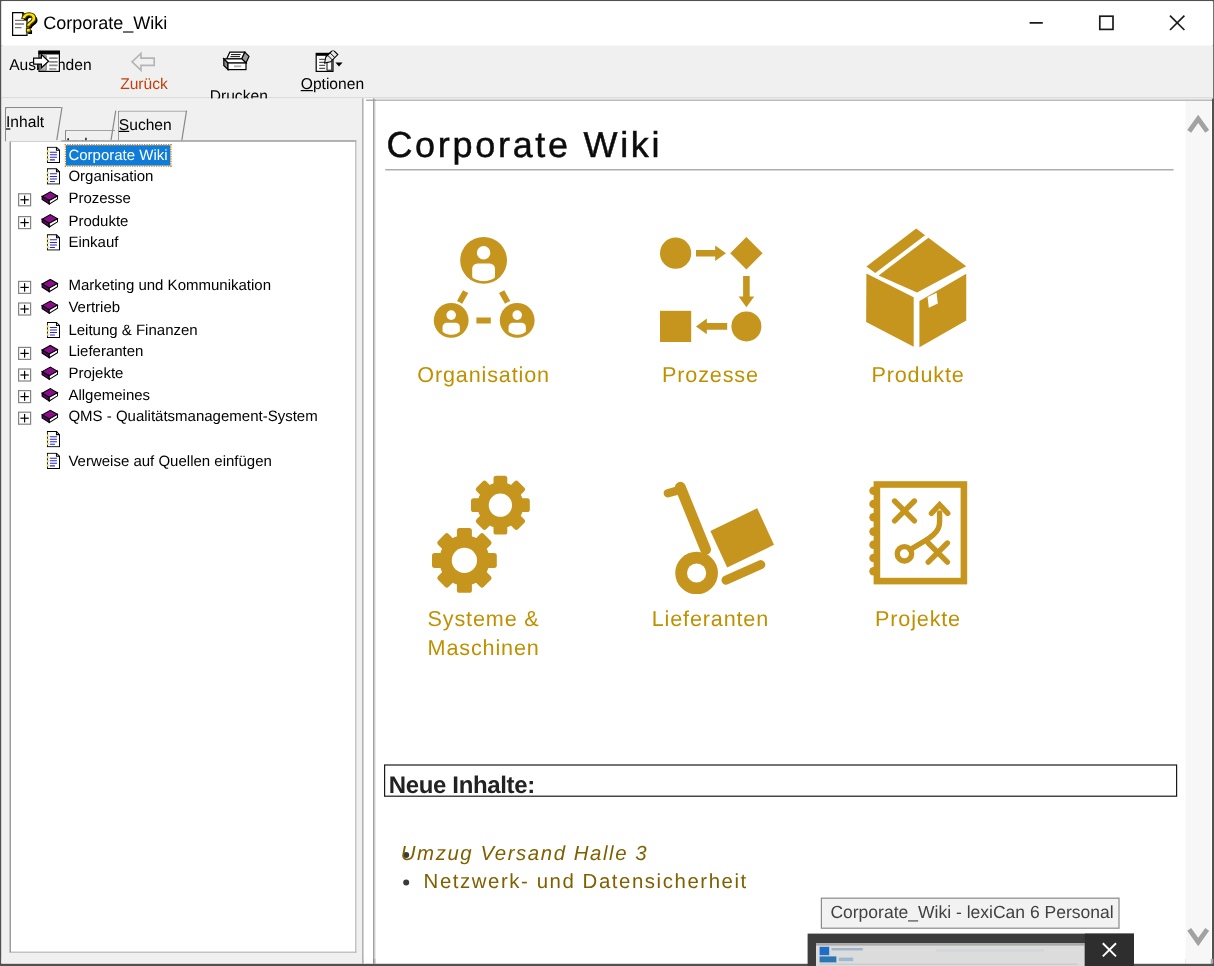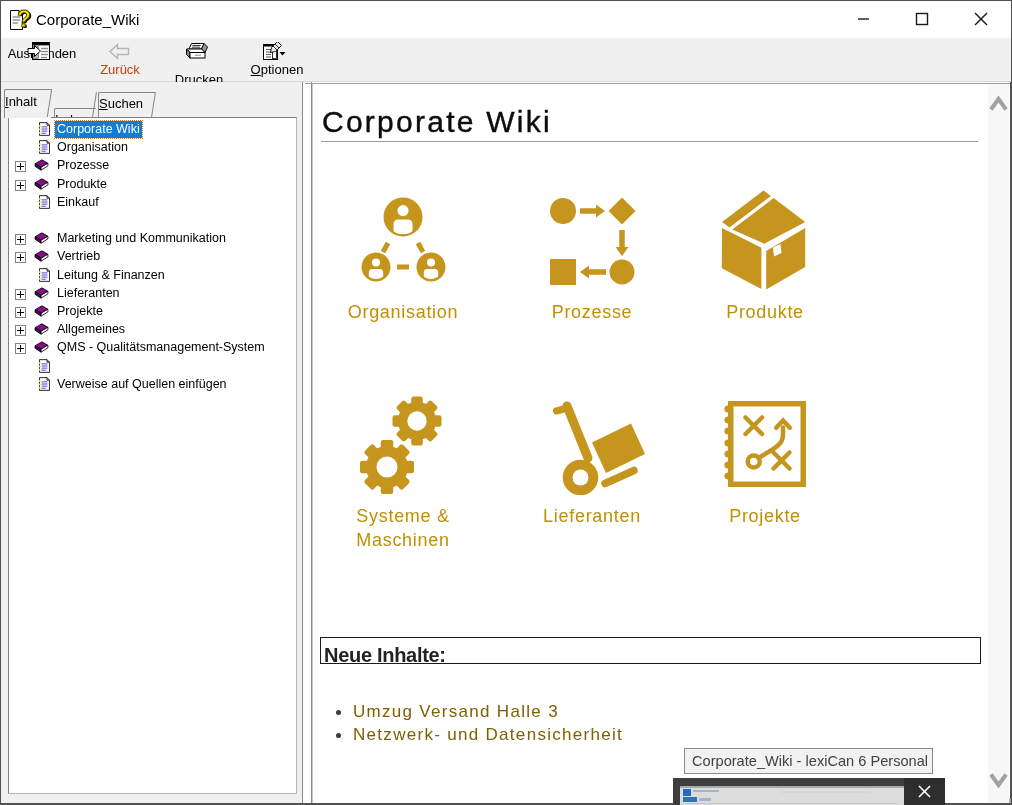--- a/index.html
+++ b/index.html
@@ -332,21 +332,21 @@
         </g>
       </svg>
       <span class="titem">Verweise auf Quellen einfügen</span>
     </div>
 </div>
 
 <div class="abs" id="heading">Corporate Wiki</div>
 <div class="abs" id="hrule"></div>
 <div class="abs" id="neuebox"><span style="position:relative;top:5px;">Neue Inhalte:</span></div>
 <div class="bullet" style="left:336px;top:710px;"></div>
-<div class="li" style="left:353px;top:702px;">Umzug Versand Halle 3</div>
+<div class="li" style="left:334px;top:702px;font-style:italic;">Umzug Versand Halle 3</div>
 <div class="bullet" style="left:336px;top:733px;"></div>
 <div class="li" style="left:353px;top:725px;">Netzwerk- und Datensicherheit</div>
 
 <div class="goldlabel" style="left:343px;top:300px;width:120px;">Organisation</div>
 <div class="goldlabel" style="left:532px;top:300px;width:120px;">Prozesse</div>
 <div class="goldlabel" style="left:705px;top:300px;width:120px;">Produkte</div>
 <div class="goldlabel" style="left:343px;top:504px;width:120px;">Systeme &amp;<br>Maschinen</div>
 <div class="goldlabel" style="left:532px;top:504px;width:120px;">Lieferanten</div>
 <div class="goldlabel" style="left:705px;top:504px;width:120px;">Projekte</div>
 

